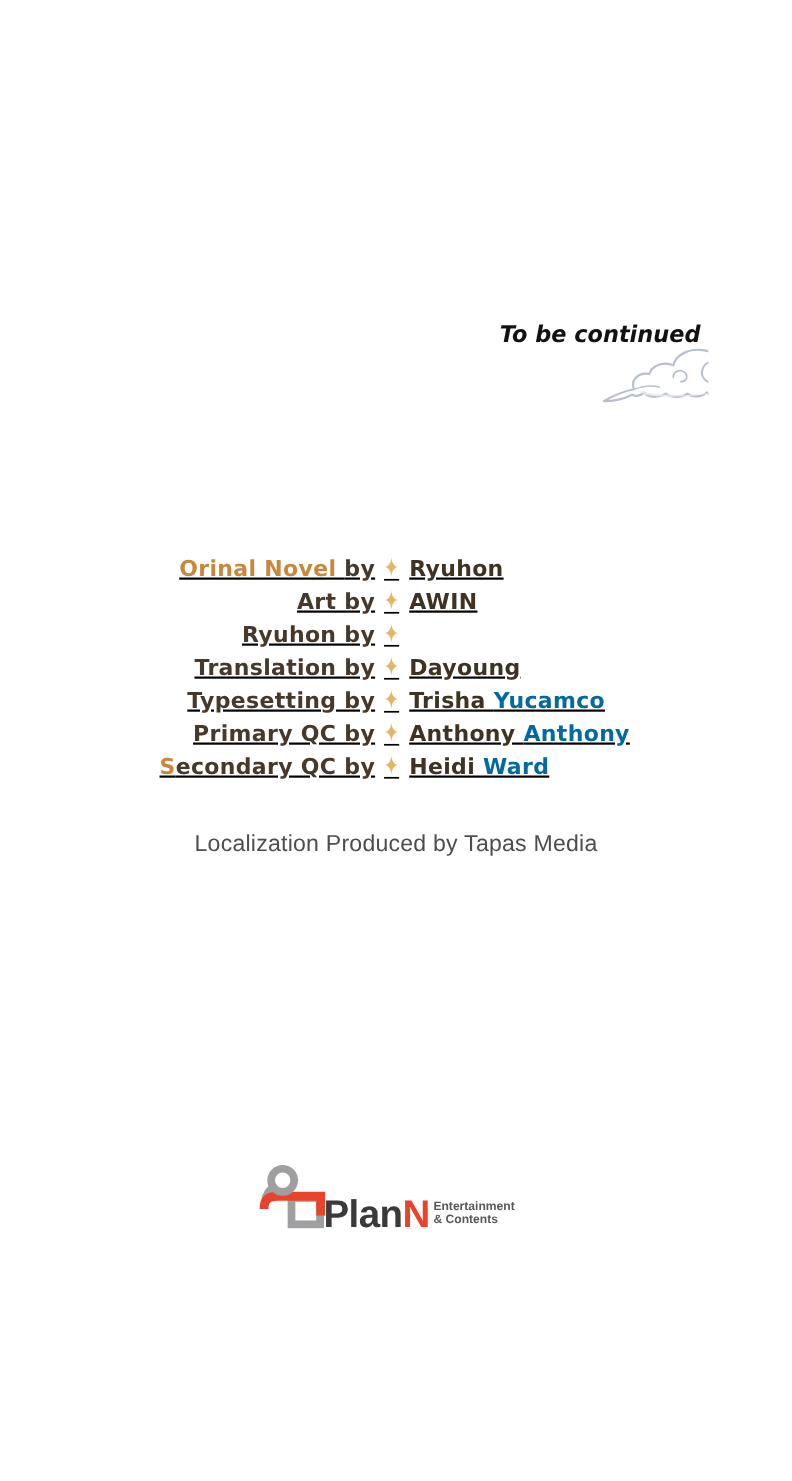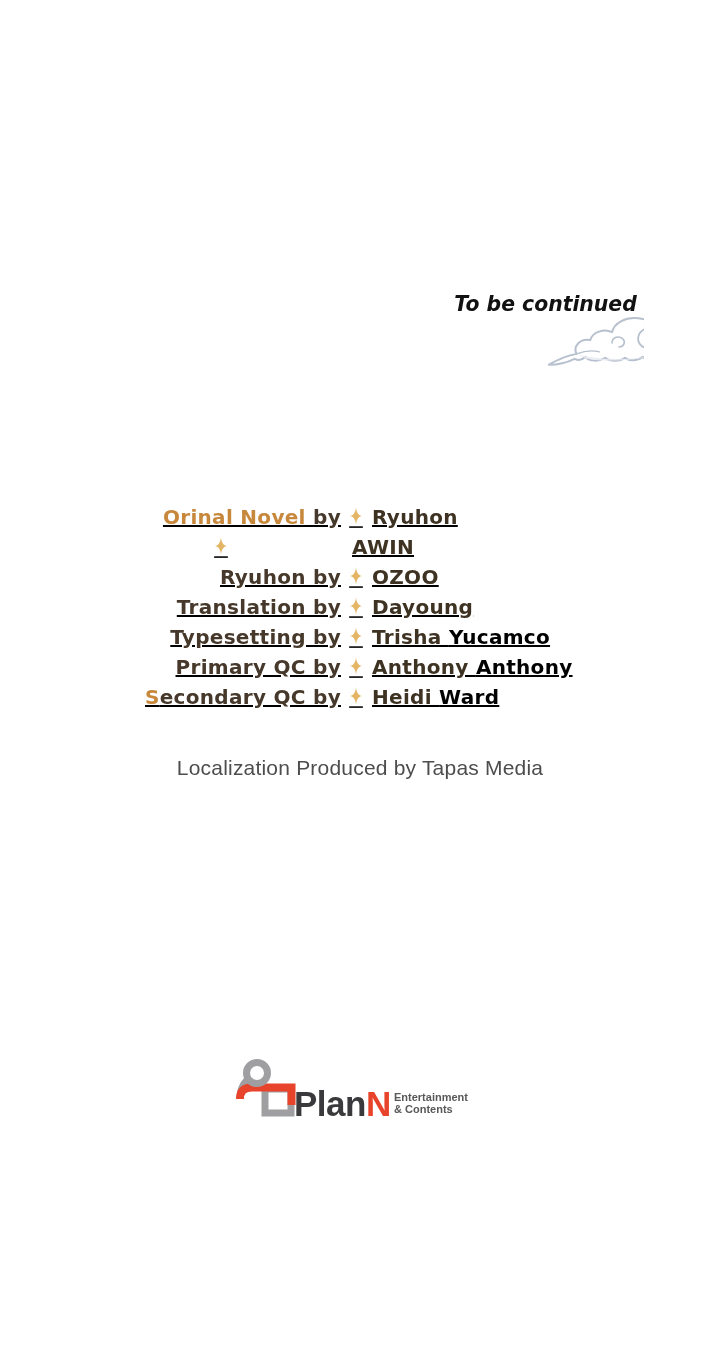--- a/index.html
+++ b/index.html
@@ -58,21 +58,21 @@
     color:#e4b565;
     font-size:16px;
     transform:scaleY(1.55);
     line-height:30px;
   }
   .credit-name{
     text-align:left;
     padding-left:6px;
     color:#3e3222;
   }
-  .credit-name .accent{color:#000000;}
+  .credit-name .accent{color:#0369a1;}
 
   
   .localization{
     position:absolute;
     left:0;top:756px;width:720px;
     text-align:center;
     font-family:"Liberation Sans", sans-serif;
     font-size:21px;
     color:#4d4d4d;
     letter-spacing:0.2px;
@@ -126,28 +126,28 @@
 
   <div class="credits">
 
     <div class="credit-row">
       <div class="credit-label"><span class="accent">Orinal Novel </span><span>by</span></div>
       <div class="credit-star">✦</div>
       <div class="credit-name"><span>Ryuhon</span><span class="accent"></span></div>
     </div>
 
     <div class="credit-row">
+      <div class="credit-label"><span class="accent"></span><span>Art by</span></div>
       <div class="credit-star">✦</div>
       <div class="credit-name"><span>AWIN</span><span class="accent"></span></div>
     </div>
 
     <div class="credit-row">
       <div class="credit-label"><span class="accent"></span><span>Ryuhon by</span></div>
       <div class="credit-star">✦</div>
-      <div class="credit-name"><span>OZOO</span><span class="accent"></span></div>
     </div>
 
     <div class="credit-row">
       <div class="credit-label"><span class="accent"></span><span>Translation by</span></div>
       <div class="credit-star">✦</div>
       <div class="credit-name"><span>Dayoung</span><span class="accent"></span></div>
     </div>
 
     <div class="credit-row">
       <div class="credit-label"><span class="accent"></span><span>Typesetting by</span></div>

